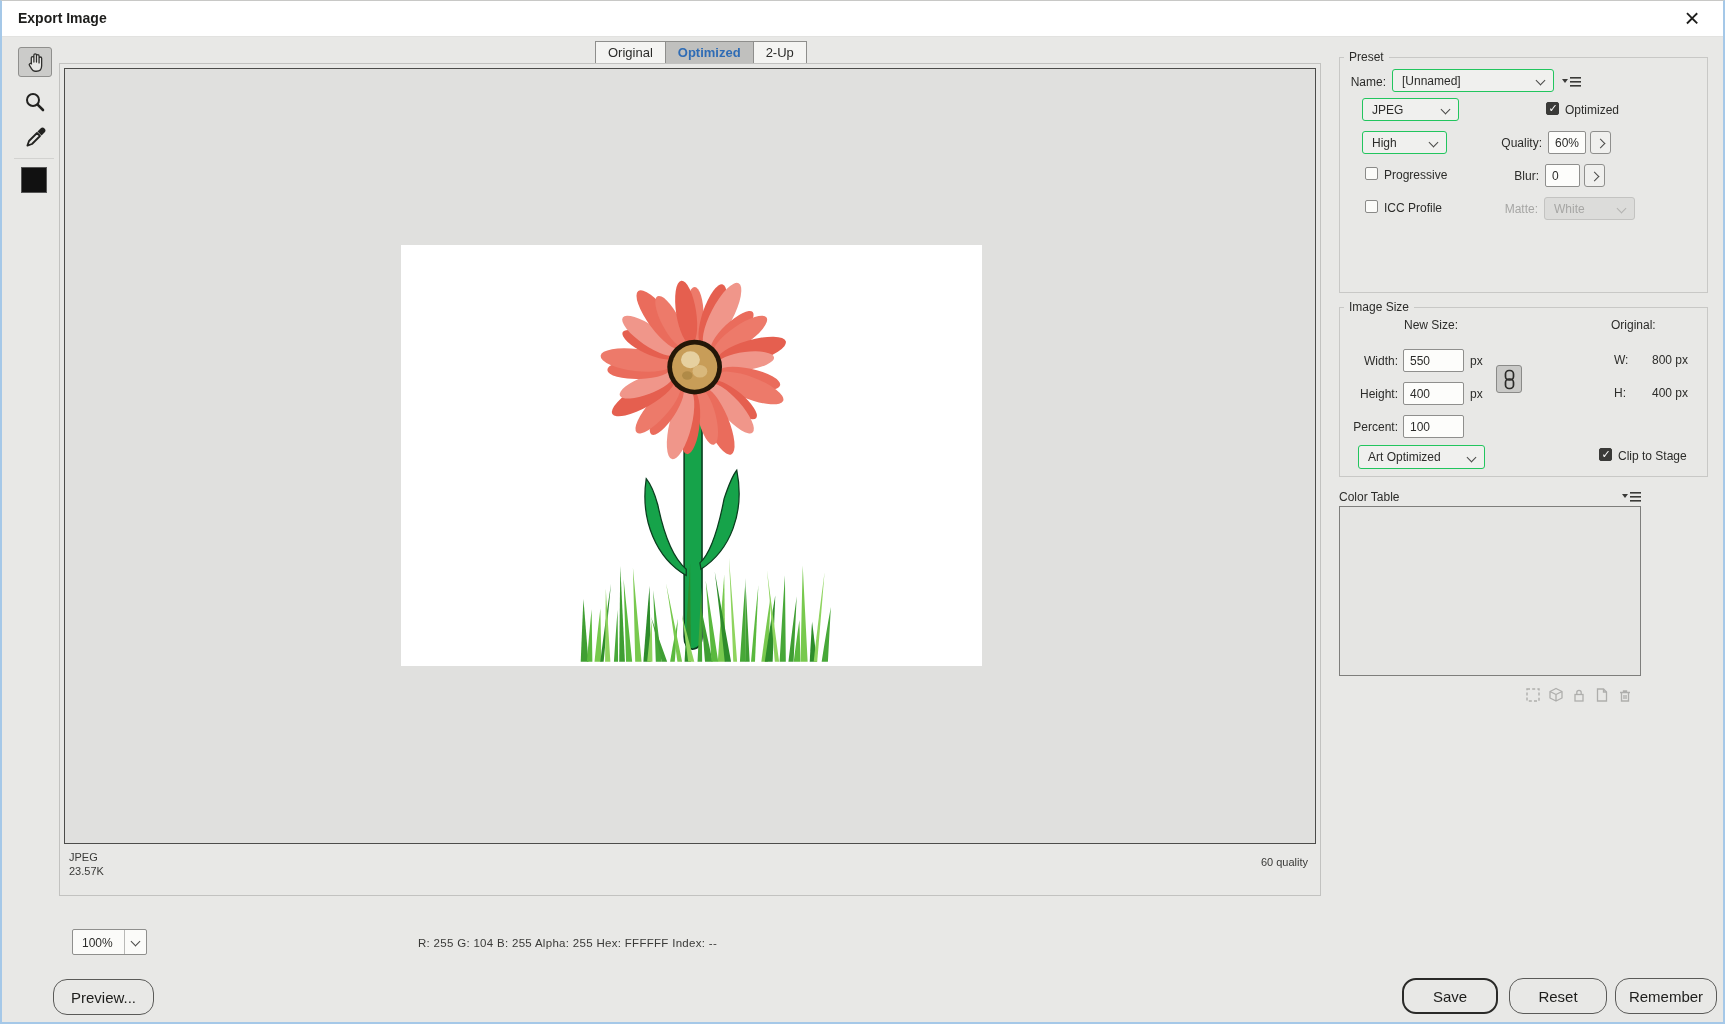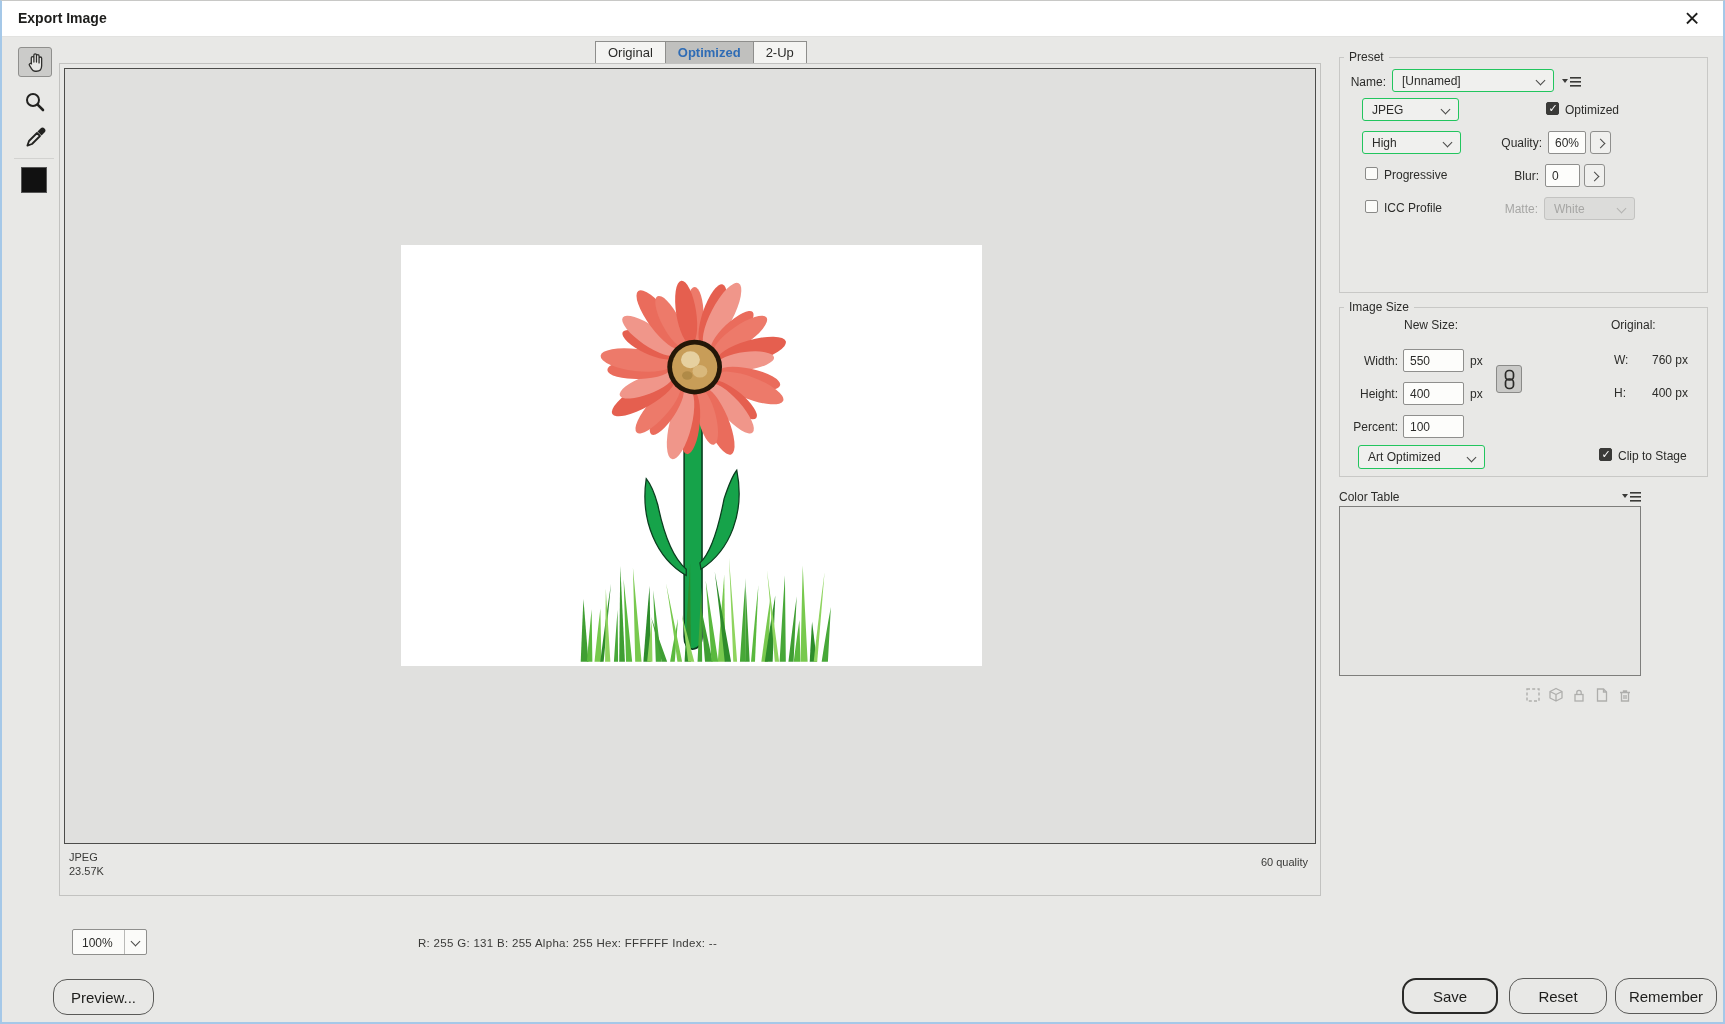--- a/index.html
+++ b/index.html
@@ -216,21 +216,21 @@
     </div>
     <div class="quality-note">60 quality</div>
   </div>
 
   <div class="zoom-dd">
     <span class="val">100%</span>
     <span class="dd-btn">
         <span class="chev" style="right:7px;top:8px;"></span>
       </span>
   </div>
-  <div class="readout">R: 255 G: 131 B: 255 Alpha: 255 Hex: FFFFFF Index: --</div>
+  <div class="readout">R: 255 G: 104 B: 255 Alpha: 255 Hex: FFFFFF Index: --</div>
 
   <button class="pill" style="left:51px;top:978px;width:101px;">Preview...</button>
   <button class="pill primary" style="left:1400px;top:977px;width:96px;">Save</button>
   <button class="pill" style="left:1507px;top:977px;width:98px;">Reset</button>
   <button class="pill" style="left:1613px;top:977px;width:102px;">Remember</button>
 
   <div class="group" style="left:1337px;top:56px;width:369px;height:236px;">
     <span class="group-label">Preset</span>
   </div>
   <div class="lbl r" style="left:1320px;top:74px;width:64px;">Name:</div>
@@ -247,21 +247,21 @@
     </svg>
   </div>
 
   <div class="dd" style="left:1360px;top:97px;width:97px;height:23px;">
     <span class="val">JPEG</span>
       <span class="chev"></span>
   </div>
   <div class="cb on" style="left:1544px;top:101px;"></div>
   <div class="lbl" style="left:1563px;top:102px;">Optimized</div>
 
-  <div class="dd" style="left:1360px;top:130px;width:99px;height:23px;">
+  <div class="dd" style="left:1360px;top:130px;width:85px;height:23px;">
     <span class="val">High</span>
       <span class="chev"></span>
   </div>
   <div class="lbl r" style="left:1460px;top:135px;width:80px;">Quality:</div>
   <div class="field" style="left:1546px;top:130px;width:38px;height:23px;">60%</div>
   <div class="spin" style="left:1588px;top:130px;"></div>
 
   <div class="cb" style="left:1363px;top:166px;"></div>
   <div class="lbl" style="left:1382px;top:167px;">Progressive</div>
   <div class="lbl r" style="left:1460px;top:168px;width:77px;">Blur:</div>
@@ -279,21 +279,21 @@
   <div class="group" style="left:1337px;top:306px;width:369px;height:170px;text-align:center;">
     <span class="group-label">Image Size</span>
   </div>
   <div class="lbl" style="left:1402px;top:317px;">New Size:</div>
   <div class="lbl" style="left:1609px;top:317px;">Original:</div>
 
   <div class="lbl r" style="left:1330px;top:353px;width:66px;">Width:</div>
   <div class="field" style="left:1401px;top:348px;width:61px;height:23px;">550</div>
   <div class="lbl" style="left:1468px;top:353px;">px</div>
   <div class="lbl" style="left:1612px;top:352px;">W:</div>
-  <div class="lbl r" style="left:1630px;top:352px;width:56px;">760 px</div>
+  <div class="lbl r" style="left:1630px;top:352px;width:56px;">800 px</div>
 
   <div class="link-btn">
     <svg width="15" height="21" viewBox="0 0 15 21">
       <rect x="3.5" y="1.5" width="8" height="9.5" rx="3.5" fill="none" stroke="#2a2a28" stroke-width="1.7"></rect>
       <rect x="3.5" y="10" width="8" height="9.5" rx="3.5" fill="none" stroke="#2a2a28" stroke-width="1.7"></rect>
     </svg>
   </div>
 
   <div class="lbl r" style="left:1330px;top:386px;width:66px;">Height:</div>
   <div class="field" style="left:1401px;top:381px;width:61px;height:23px;">400</div>

